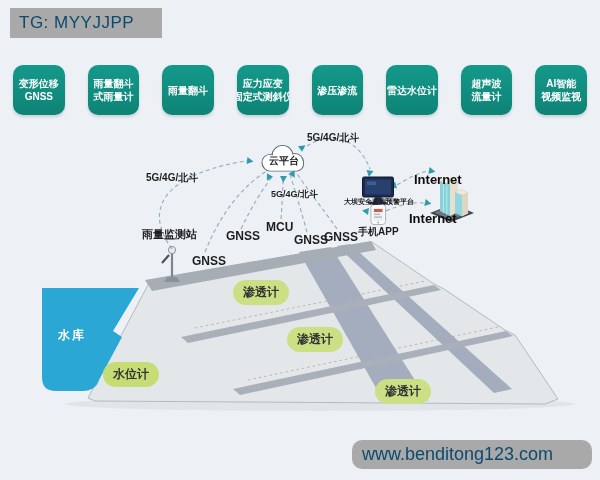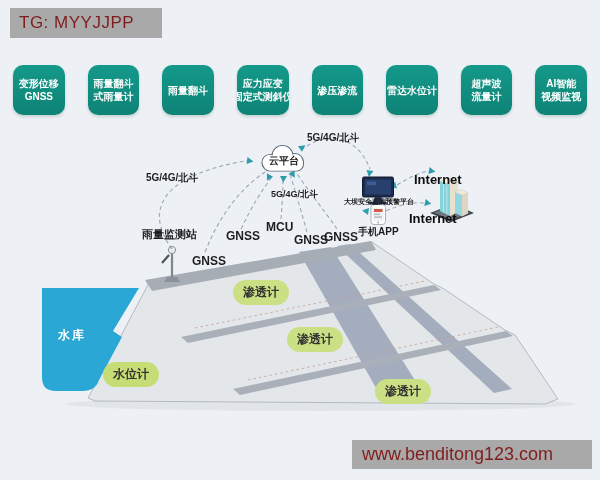--- a/index.html
+++ b/index.html
@@ -2,23 +2,23 @@
 <html><head>
 <meta charset="utf-8">
 <style>
   html,body{margin:0;padding:0;background:#fff;}
   #stage{
     position:relative;width:600px;height:480px;overflow:hidden;
     background:#edf1f5;
     font-family:"Liberation Sans","DejaVu Sans",sans-serif;
   }
   
-  .banner{position:absolute;background:#a9a9a9;color:#7f1d1d;display:flex;align-items:center;text-align:right;}
+  .banner{position:absolute;background:#a9a9a9;color:#0c4a6e;display:flex;align-items:center;text-align:right;}
   #banner-top{left:10px;top:8px;width:143px;height:30px;font-size:17px;padding-left:9px;letter-spacing:.5px;}
-  #banner-bottom{left:352px;top:440px;width:230px;height:29px;font-size:18px;padding-left:10px;}
+  #banner-bottom{left:352px;top:440px;width:230px;height:29px;font-size:18px;padding-left:10px;border-radius:10px;}
   
   #btn-row{position:absolute;left:13px;top:65px;width:574px;display:flex;gap:23px;}
   .btn{
     flex:1;height:50px;border-radius:10px;
     background:linear-gradient(180deg,#14998a,#0e8376);
     box-shadow:0 2px 3px rgba(30,60,60,.18);
     color:#fff;font-weight:700;font-size:10px;line-height:1.3;
     display:flex;flex-direction:column;align-items:center;justify-content:center;
     text-align:center;white-space:nowrap;overflow:hidden;
   }

